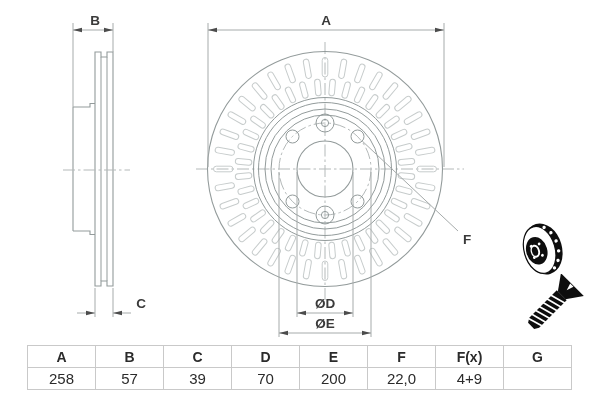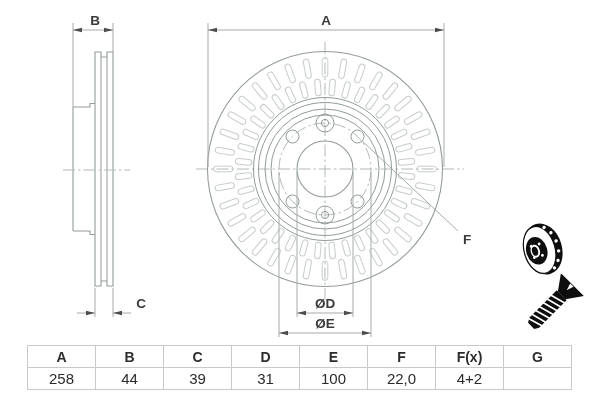--- a/index.html
+++ b/index.html
@@ -249,22 +249,22 @@
       <th>D</th>
       <th>E</th>
       <th>F</th>
       <th>F(x)</th>
       <th>G</th>
     </tr>
   </thead>
   <tbody>
     <tr>
       <td>258</td>
-      <td>44</td>
+      <td>57</td>
       <td>39</td>
-      <td>31</td>
-      <td>100</td>
+      <td>70</td>
+      <td>200</td>
       <td>22,0</td>
-      <td>4+2</td>
+      <td>4+9</td>
       <td></td>
     </tr>
   </tbody>
 </table>
 
 </body></html>

